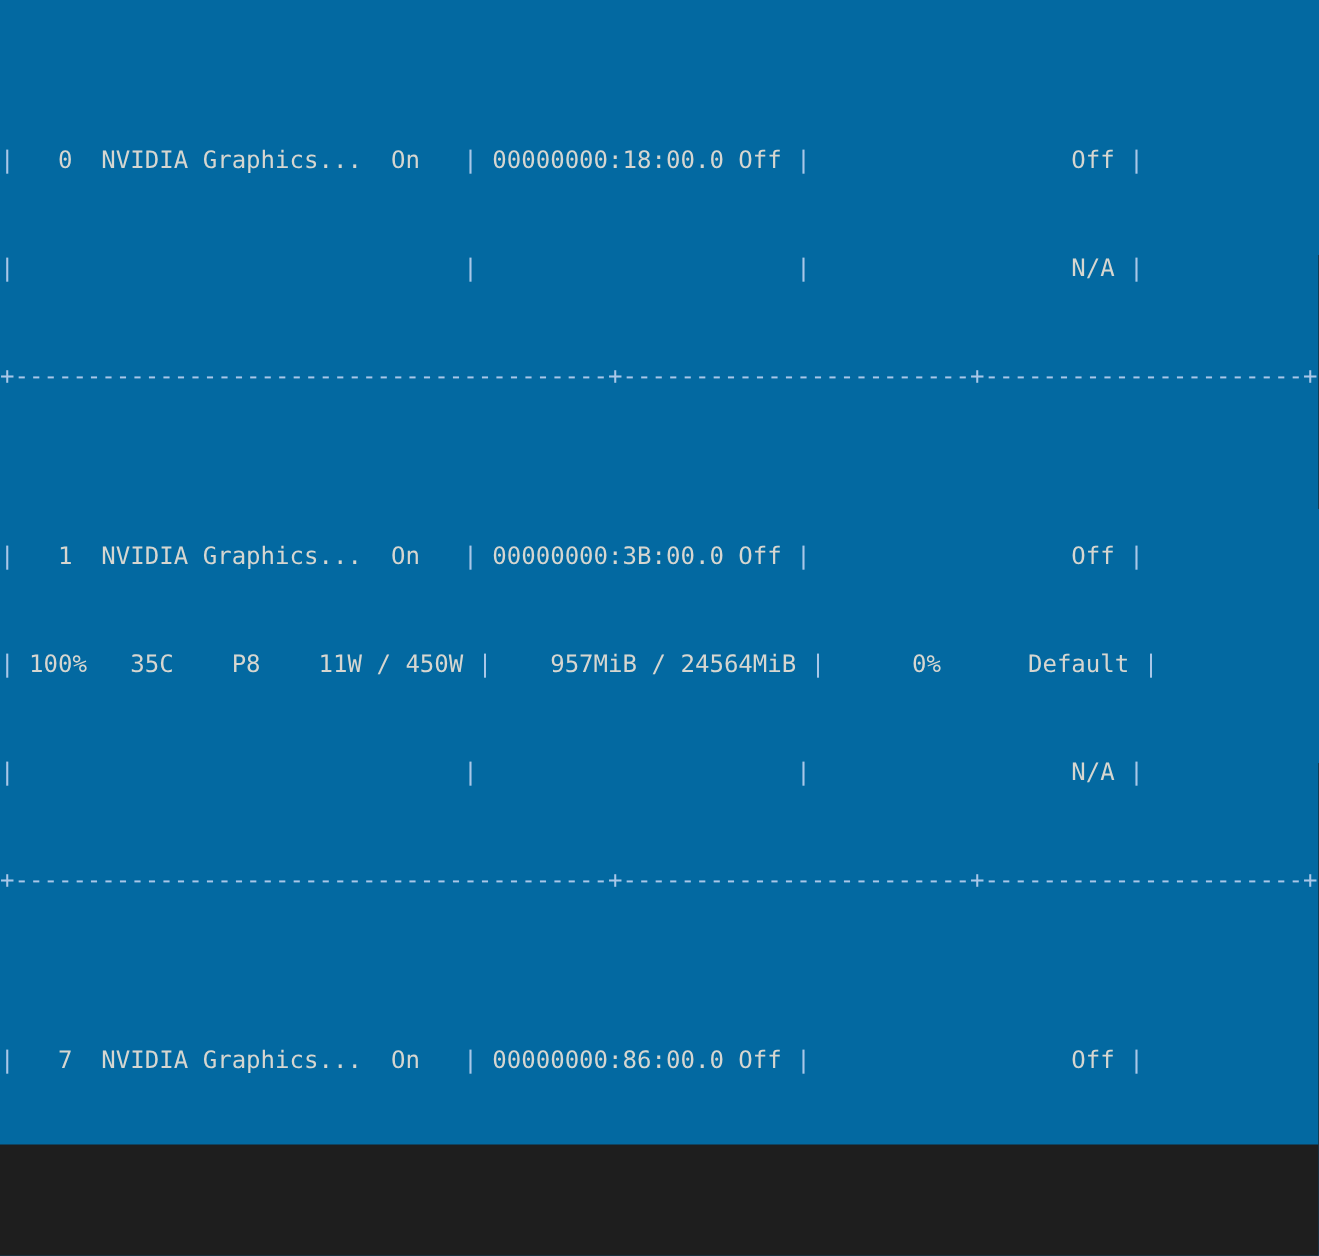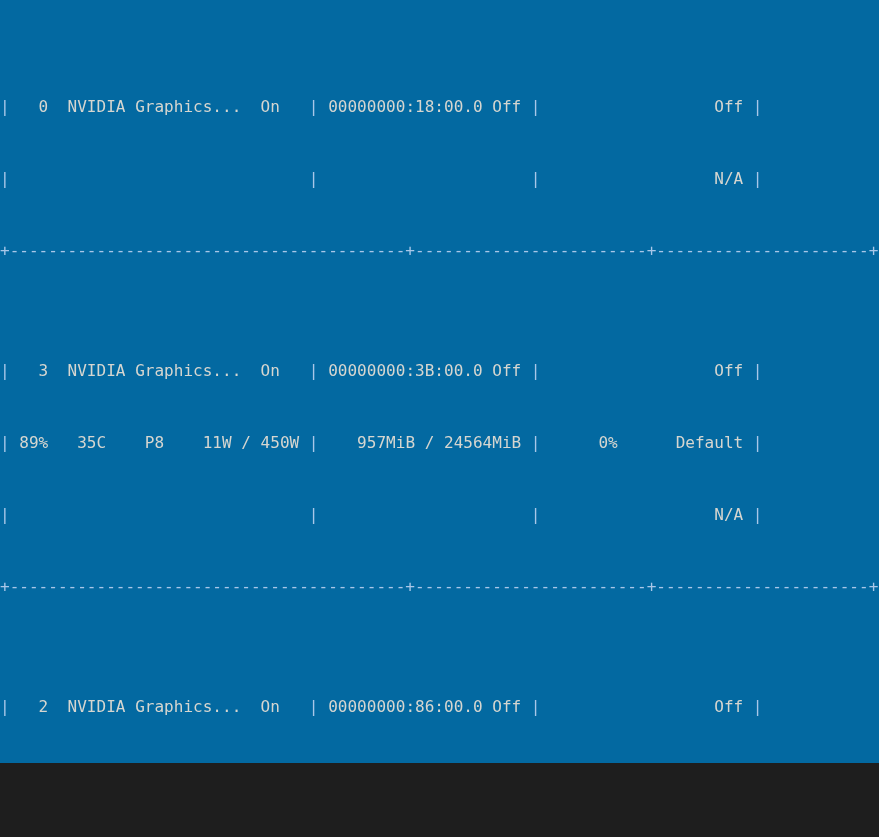--- a/index.html
+++ b/index.html
@@ -52,27 +52,27 @@
 <body>
 
 <div id="terminal" style="font-size: 16.044px;">
 
   
   <span class="trow"><span class="border">|</span><span class="txt">   0  NVIDIA Graphics...  On   </span><span class="border">|</span><span class="txt"> 00000000:18:00.0 Off </span><span class="border">|</span><span class="txt">                  Off </span><span class="border">|</span></span>
   <span class="trow"><span class="border">|</span><span class="txt">                               </span><span class="border">|</span><span class="txt">                      </span><span class="border">|</span><span class="txt">                  N/A </span><span class="border">|</span></span>
   <span class="trow"><span class="border">+-----------------------------------------+------------------------+----------------------+</span></span>
 
   
-  <span class="trow"><span class="border">|</span><span class="txt">   3  NVIDIA Graphics...  On   </span><span class="border">|</span><span class="txt"> 00000000:3B:00.0 Off </span><span class="border">|</span><span class="txt">                  Off </span><span class="border">|</span></span>
-  <span class="trow"><span class="border">|</span><span class="txt"> 89%   35C    P8    11W / 450W </span><span class="border">|</span><span class="txt">    957MiB / 24564MiB </span><span class="border">|</span><span class="txt">      0%      Default </span><span class="border">|</span></span>
+  <span class="trow"><span class="border">|</span><span class="txt">   1  NVIDIA Graphics...  On   </span><span class="border">|</span><span class="txt"> 00000000:3B:00.0 Off </span><span class="border">|</span><span class="txt">                  Off </span><span class="border">|</span></span>
+  <span class="trow"><span class="border">|</span><span class="txt"> 100%   35C    P8    11W / 450W </span><span class="border">|</span><span class="txt">    957MiB / 24564MiB </span><span class="border">|</span><span class="txt">      0%      Default </span><span class="border">|</span></span>
   <span class="trow"><span class="border">|</span><span class="txt">                               </span><span class="border">|</span><span class="txt">                      </span><span class="border">|</span><span class="txt">                  N/A </span><span class="border">|</span></span>
   <span class="trow"><span class="border">+-----------------------------------------+------------------------+----------------------+</span></span>
 
   
-  <span class="trow"><span class="border">|</span><span class="txt">   2  NVIDIA Graphics...  On   </span><span class="border">|</span><span class="txt"> 00000000:86:00.0 Off </span><span class="border">|</span><span class="txt">                  Off </span><span class="border">|</span></span>
+  <span class="trow"><span class="border">|</span><span class="txt">   7  NVIDIA Graphics...  On   </span><span class="border">|</span><span class="txt"> 00000000:86:00.0 Off </span><span class="border">|</span><span class="txt">                  Off </span><span class="border">|</span></span>
   
   
   
 
   
   
   
   
   
 

